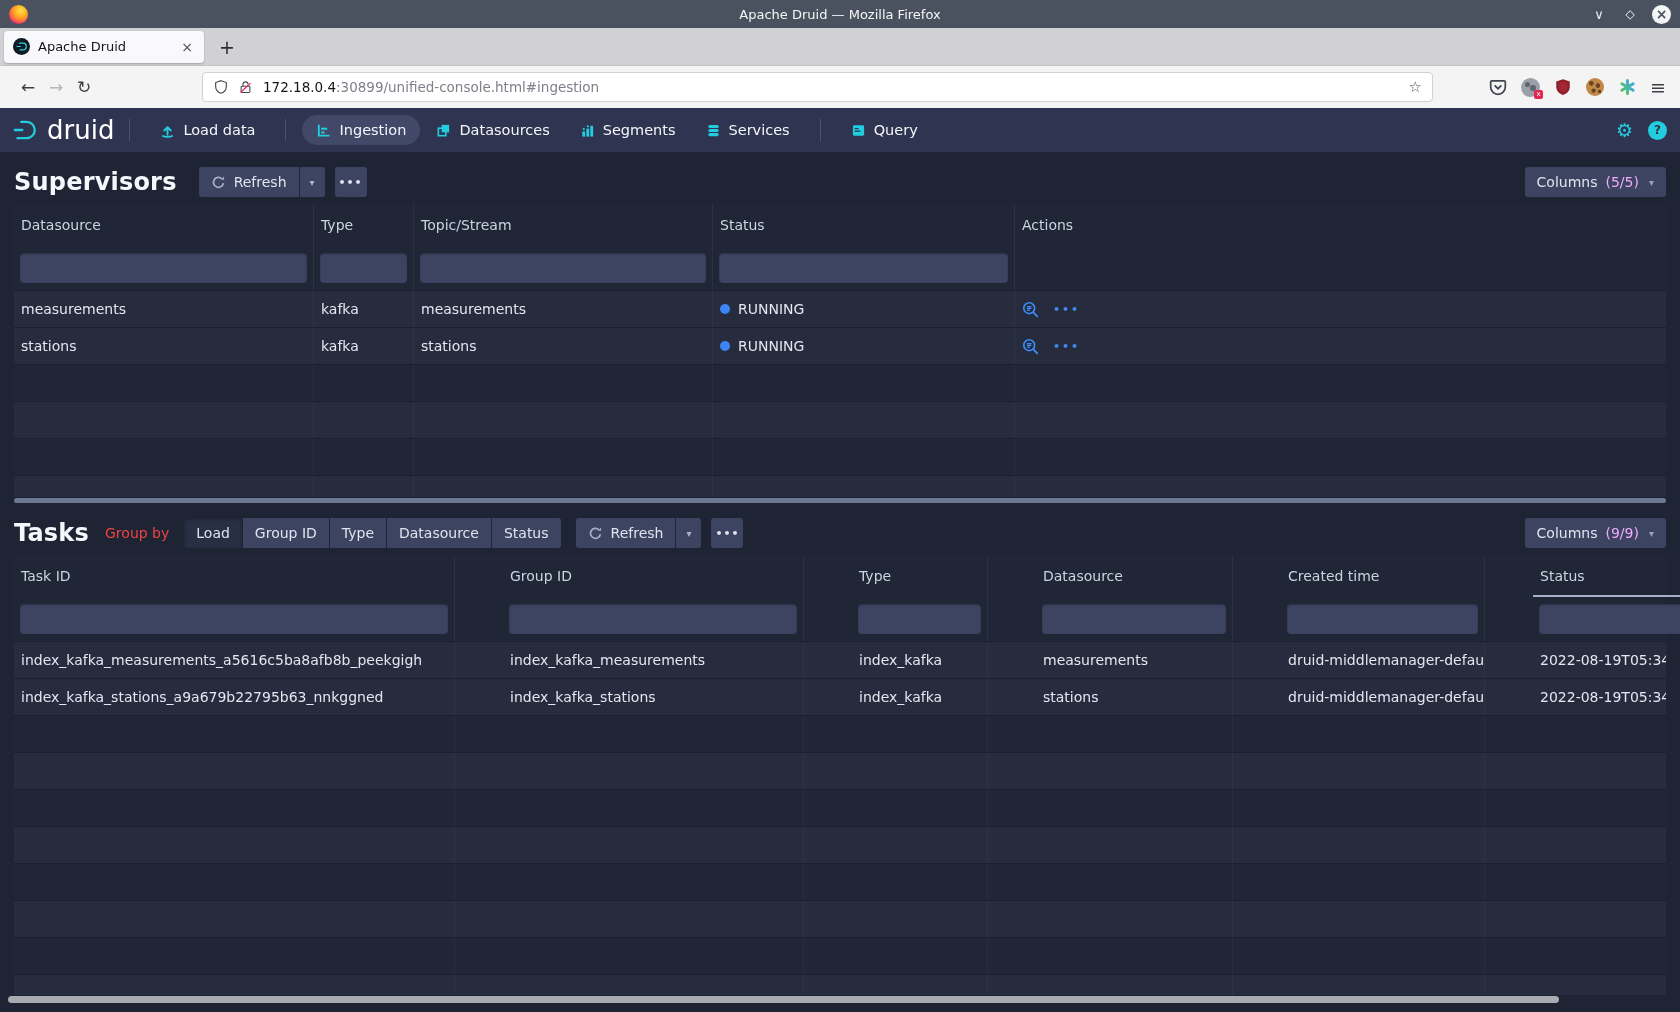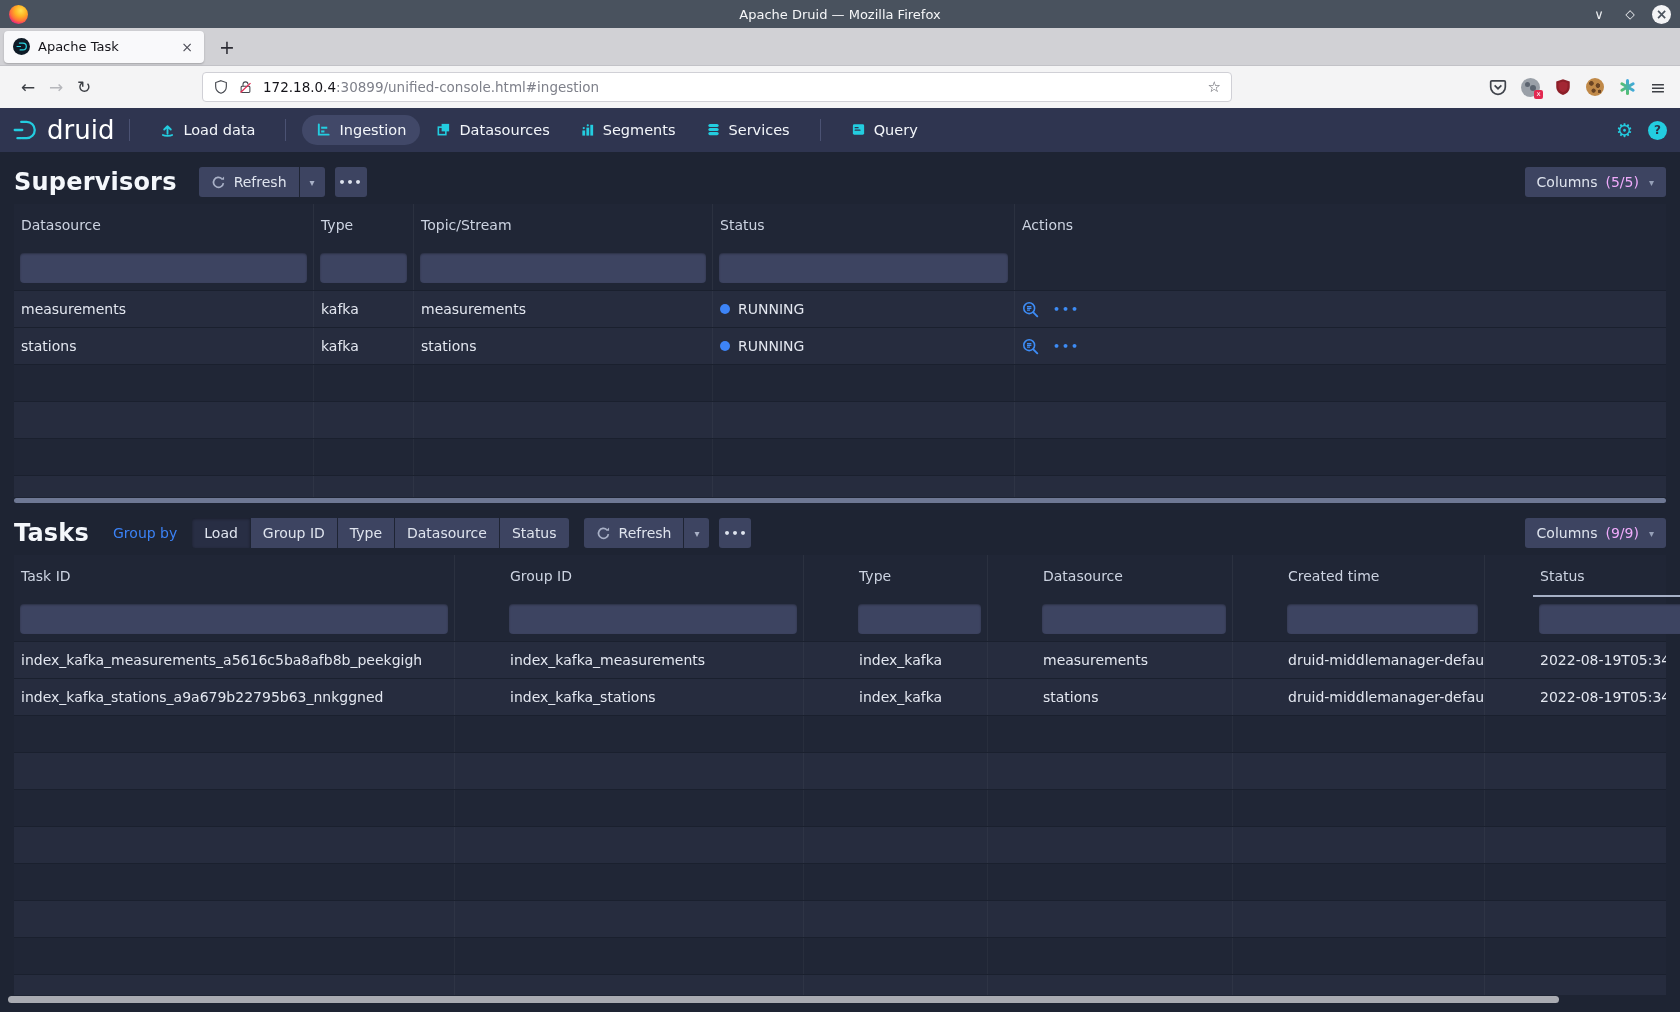--- a/index.html
+++ b/index.html
@@ -21,21 +21,21 @@
   .tab { display:flex; align-items:center; background:#f9f9fb; border-radius:4px; height:32px; margin-left:4px;
     padding:0 9px; width:200px; box-shadow:0 1px 2px rgba(0,0,0,.22); font-size:13px; color:#15141a; }
   .favicon { width:17px; height:17px; border-radius:50%; background:#0e1a26; display:flex; align-items:center; justify-content:center; flex:0 0 auto; }
   .tab-title { flex:1; margin-left:8px; white-space:nowrap; overflow:hidden; }
   .tab-close { color:#4d4d57; font-size:14px; padding:0 2px; }
   .newtab { font-size:19px; color:#2c2c34; margin-left:15px; }
 
   .toolbar { height:42px; background:#f4f4f5; display:flex; align-items:center; padding:0 14px; }
   .nav-glyph { font-size:17px; color:#3c3f45; width:28px; text-align:center; }
   .nav-glyph.disabled { color:#b6b7bc; }
-  .urlbar { height:30px; width:1030px; margin-left:104px; background:#fff; border:1px solid #d0d0d6; border-radius:4px;
+  .urlbar { height:30px; width:1231px; margin-left:104px; background:#fff; border:1px solid #d0d0d6; border-radius:4px;
     display:flex; align-items:center; padding:0 10px; font-size:13.5px; }
   .url-text { margin-left:10px; white-space:nowrap; }
   .url-host { color:#15141a; }
   .url-rest { color:#7e808a; }
   .url-star { margin-left:auto; color:#55565e; font-size:15px; }
   .right-icons { display:flex; align-items:center; gap:14px; margin-left:auto; }
   .ext-circle { width:19px; height:19px; border-radius:50%; background:#9aa0a8; position:relative; }
   .ext-circle i { position:absolute; left:4px; top:4px; width:5px; height:5px; border-radius:50%; background:#5c6470; }
   .ext-circle em { position:absolute; left:9px; top:7px; width:6px; height:6px; border-radius:50%; background:#5c6470; }
   .ext-badge { position:absolute; right:-3px; bottom:-2px; width:9px; height:9px; background:#e22850; border-radius:2px;
@@ -50,21 +50,21 @@
     background:linear-gradient(#3fa7e0,#56c06a); }
   .ast i:nth-child(2){ transform:rotate(60deg); }
   .ast i:nth-child(3){ transform:rotate(120deg); }
   .menu-glyph { font-size:19px; color:#3c3f45; }
 
   
   .druidbar { height:44px; background:#2f3550; display:flex; align-items:center; color:#f3f6fa; font-size:14.5px; }
   .brand { display:flex; align-items:center; gap:9px; margin-left:12px; }
   .brand-text { font-size:26px; color:#fff; }
   .nav-divider { width:1px; height:22px; background:#4b5273; margin:0 15px; }
-  .nav-item { display:flex; align-items:flex-start; gap:8px; padding:7px 14px; border-radius:18px; margin:12px 1px; }
+  .nav-item { display:flex; align-items:flex-end; gap:8px; padding:7px 14px; border-radius:18px; margin:12px 1px; }
   .nav-item.active { background:#414868; }
   .nav-right { margin-left:auto; display:flex; align-items:center; gap:15px; margin-right:13px; }
   .gear { font-size:19px; color:#23cde0; }
   .help-circle { width:19px; height:19px; border-radius:50%; background:#23cde0; color:#2b3148;
     font-size:12px; font-weight:bold; display:flex; align-items:center; justify-content:center; }
 
   
   main { padding:0 14px; }
   .sec-toolbar { display:flex; align-items:center; height:44px; margin-top:8px; position:relative; }
   h1 { font-size:24px; font-weight:600; color:#f4f7fb; margin:0 22px 0 0; letter-spacing:.2px; }
@@ -72,21 +72,21 @@
     display:flex; align-items:center; padding:0 12px; gap:8px; }
   .btn-group { display:flex; }
   .btn-group .btn.main-part { border-radius:3px 0 0 3px; }
   .btn-caret { width:25px; padding:0; justify-content:center; border-radius:0 3px 3px 0; margin-left:1px;
     color:#a9b1c7; font-size:10px; }
   .btn-more { margin-left:10px; width:32px; padding:0; justify-content:center; letter-spacing:1px;
     font-size:11px; font-weight:bold; }
   .btn-columns { position:absolute; right:0; }
   .dim { color:#f0abfc; }
   .caret-sm { font-size:10px; color:#96a0b8; margin-left:2px; }
-  .groupby-label { color:#3b82f6; font-size:14px; margin-right:15px; }
+  .groupby-label { color:#ef4444; font-size:14px; margin-right:15px; }
   .seg-group { display:flex; margin-right:15px; }
   .seg-group .btn { border-radius:0; margin-right:1px; }
   .seg-group .btn:first-child { border-radius:3px 0 0 3px; }
   .seg-group .btn:last-child { border-radius:0 3px 3px 0; margin-right:0; }
   .seg-group .btn.active { background:#282e44; box-shadow:inset 0 1px 3px rgba(0,0,0,.35); }
 
   
   .grid { display:grid; }
   .sup-grid { grid-template-columns:300px 100px 299px 302px 1fr; }
   .tasks-grid { grid-template-columns:441px 301px 136px 197px 204px 192px 110px 71px;gap:48px; }
@@ -130,21 +130,21 @@
 </div>
 
 <div class="tabbar">
   <div class="tab">
     <span class="favicon">
       <svg width="11" height="11" viewBox="0 0 16 16">
           <path d="M5 3h5a5 5 0 0 1 0 10H6" fill="none" stroke="#2ad4e0" stroke-width="1.8" stroke-linecap="round"></path>
           <path d="M1.5 8h5" stroke="#2ad4e0" stroke-width="1.8" stroke-linecap="round"></path>
         </svg>
     </span>
-    <span class="tab-title">Apache Task</span>
+    <span class="tab-title">Apache Druid</span>
     <span class="tab-close">×</span>
   </div>
   <span class="newtab">+</span>
 </div>
 
 <div class="toolbar">
   <span class="nav-glyph">←</span>
   <span class="nav-glyph disabled">→</span>
   <span class="nav-glyph">↻</span>
   <div class="urlbar">
@@ -355,21 +355,21 @@
           <span class="td"></span>
           <span class="td"></span>
           <span class="td"></span>
       </div>
       </div>
     <div class="hscroll"></div>
   </section>
 
   <section>
     <div class="sec-toolbar">
-      <h1 style="margin-right:24px">Tasks</h1>
+      <h1 style="margin-right:16px">Tasks</h1>
       <span class="groupby-label">Group by</span>
       <div class="seg-group">
         <span class="btn active">Load</span>
         <span class="btn">Group ID</span>
         <span class="btn">Type</span>
         <span class="btn">Datasource</span>
         <span class="btn">Status</span>
       </div>
       <div class="btn-group">
         <span class="btn main-part">

